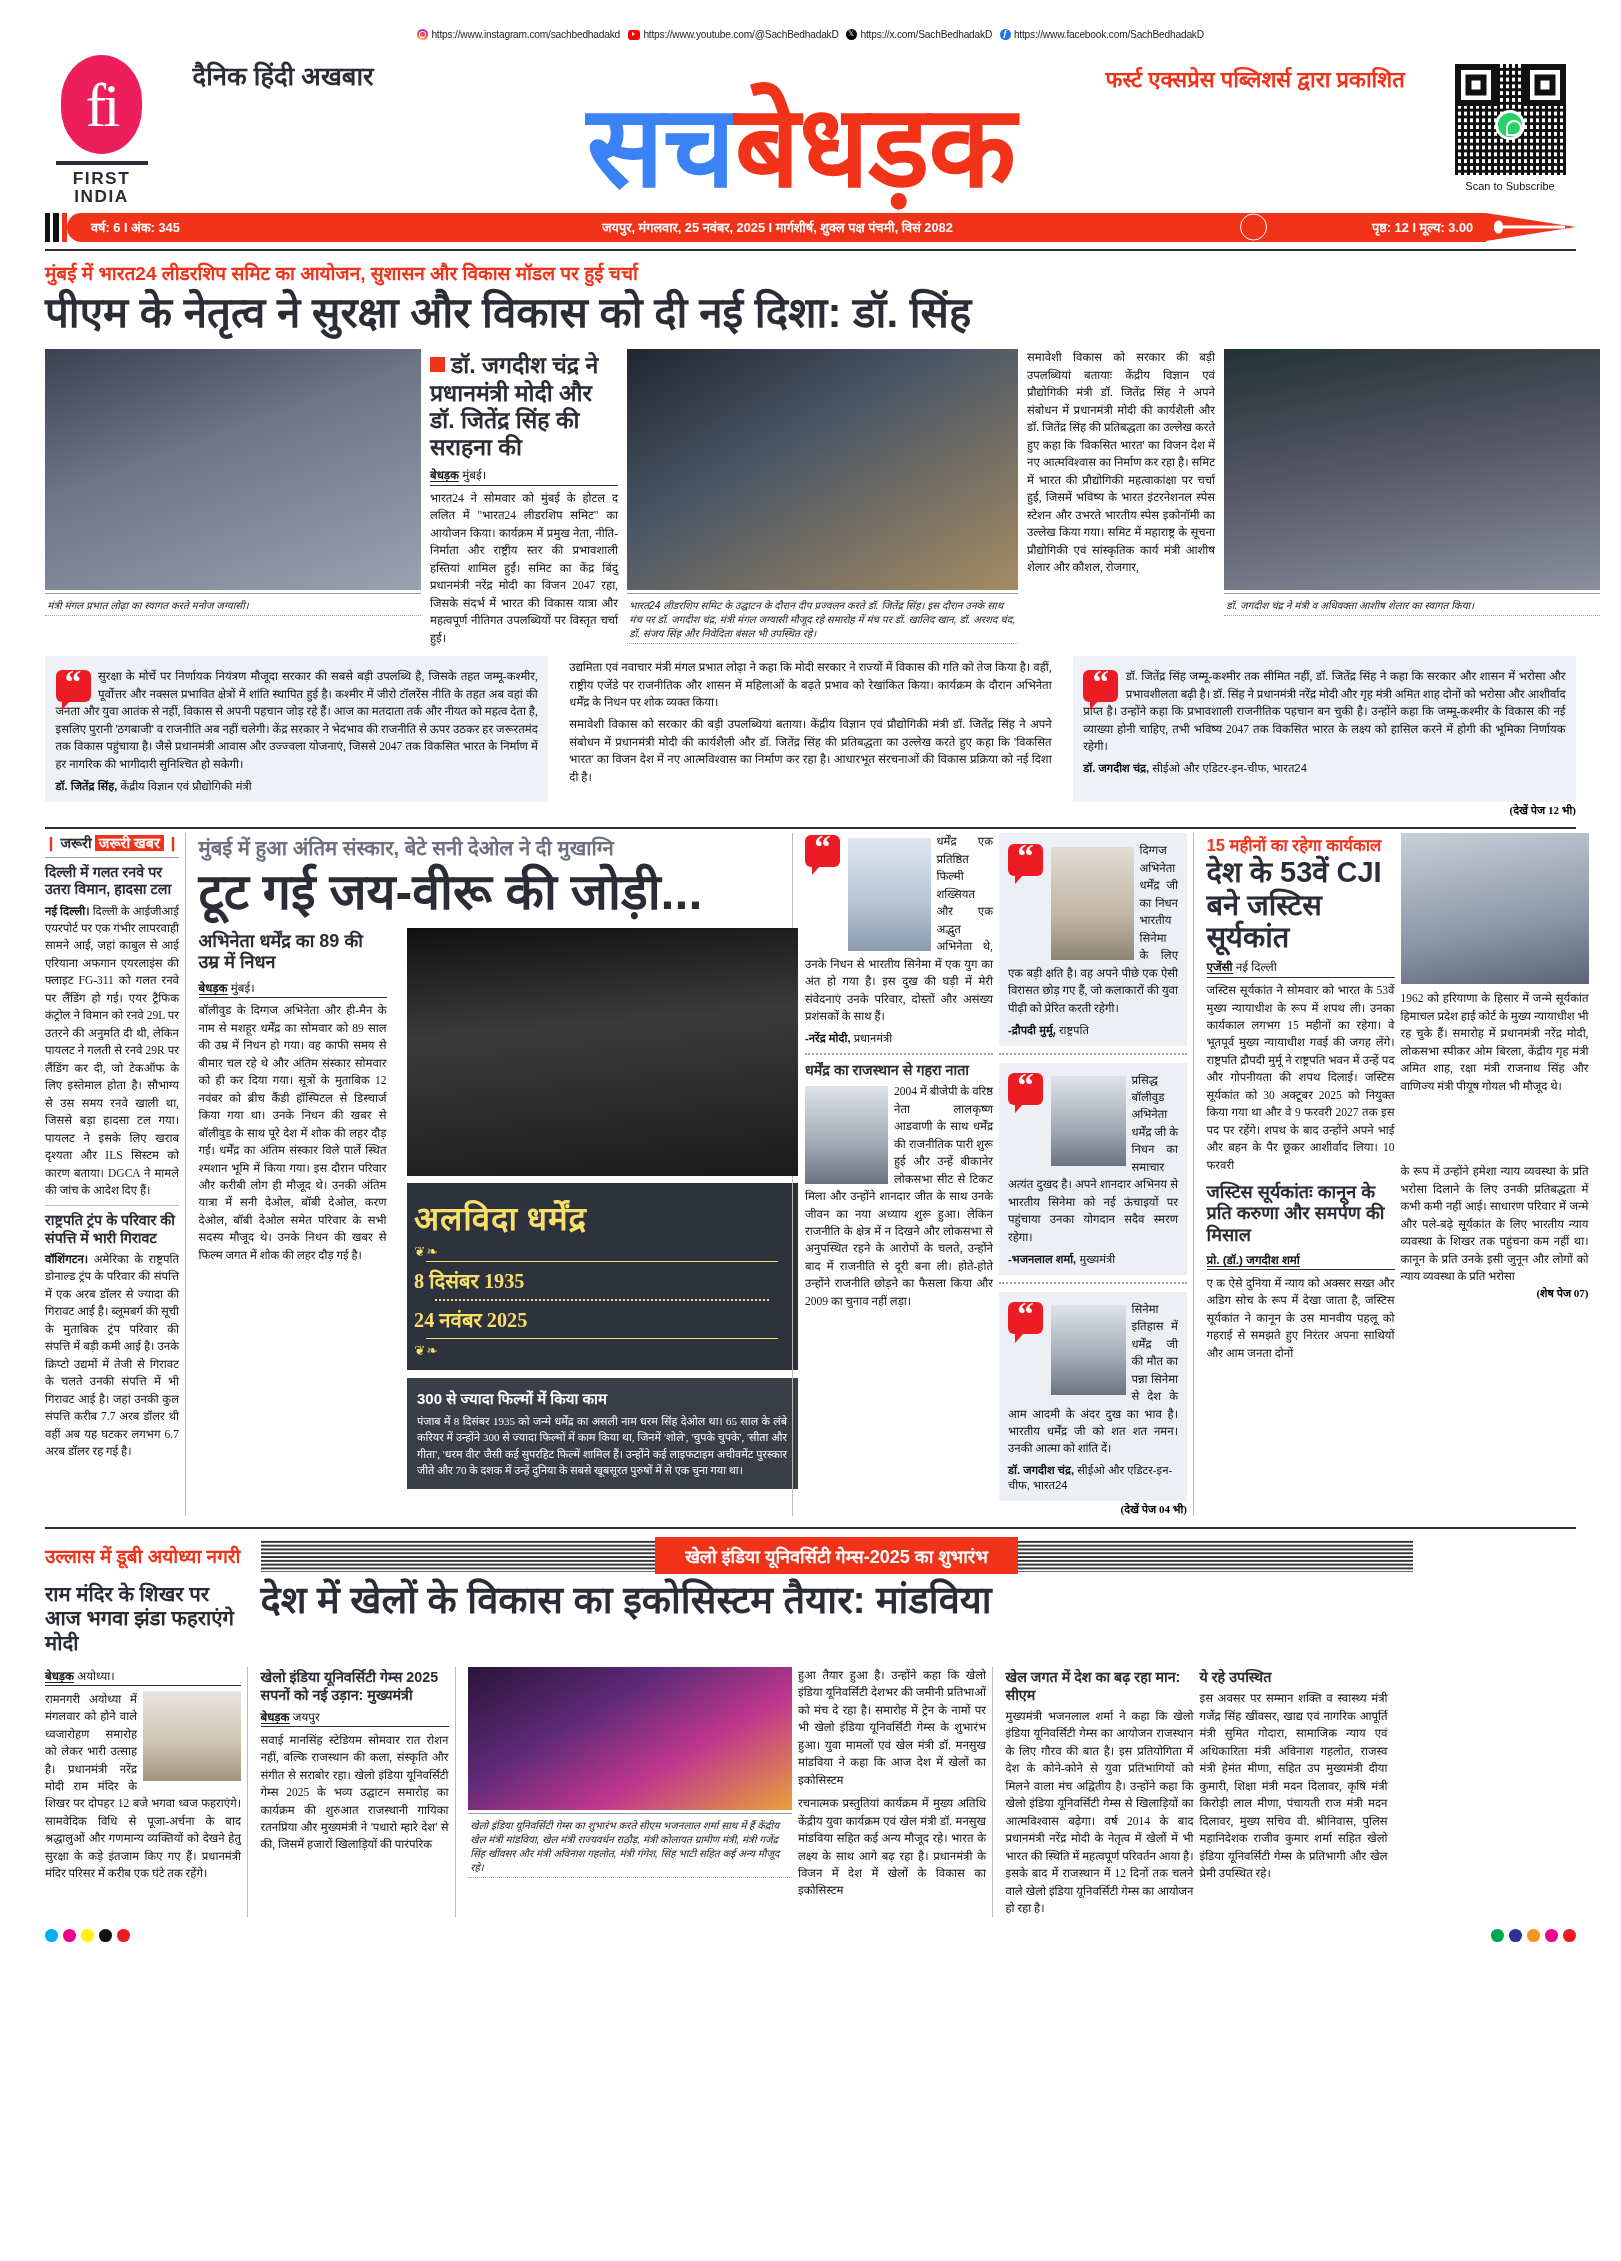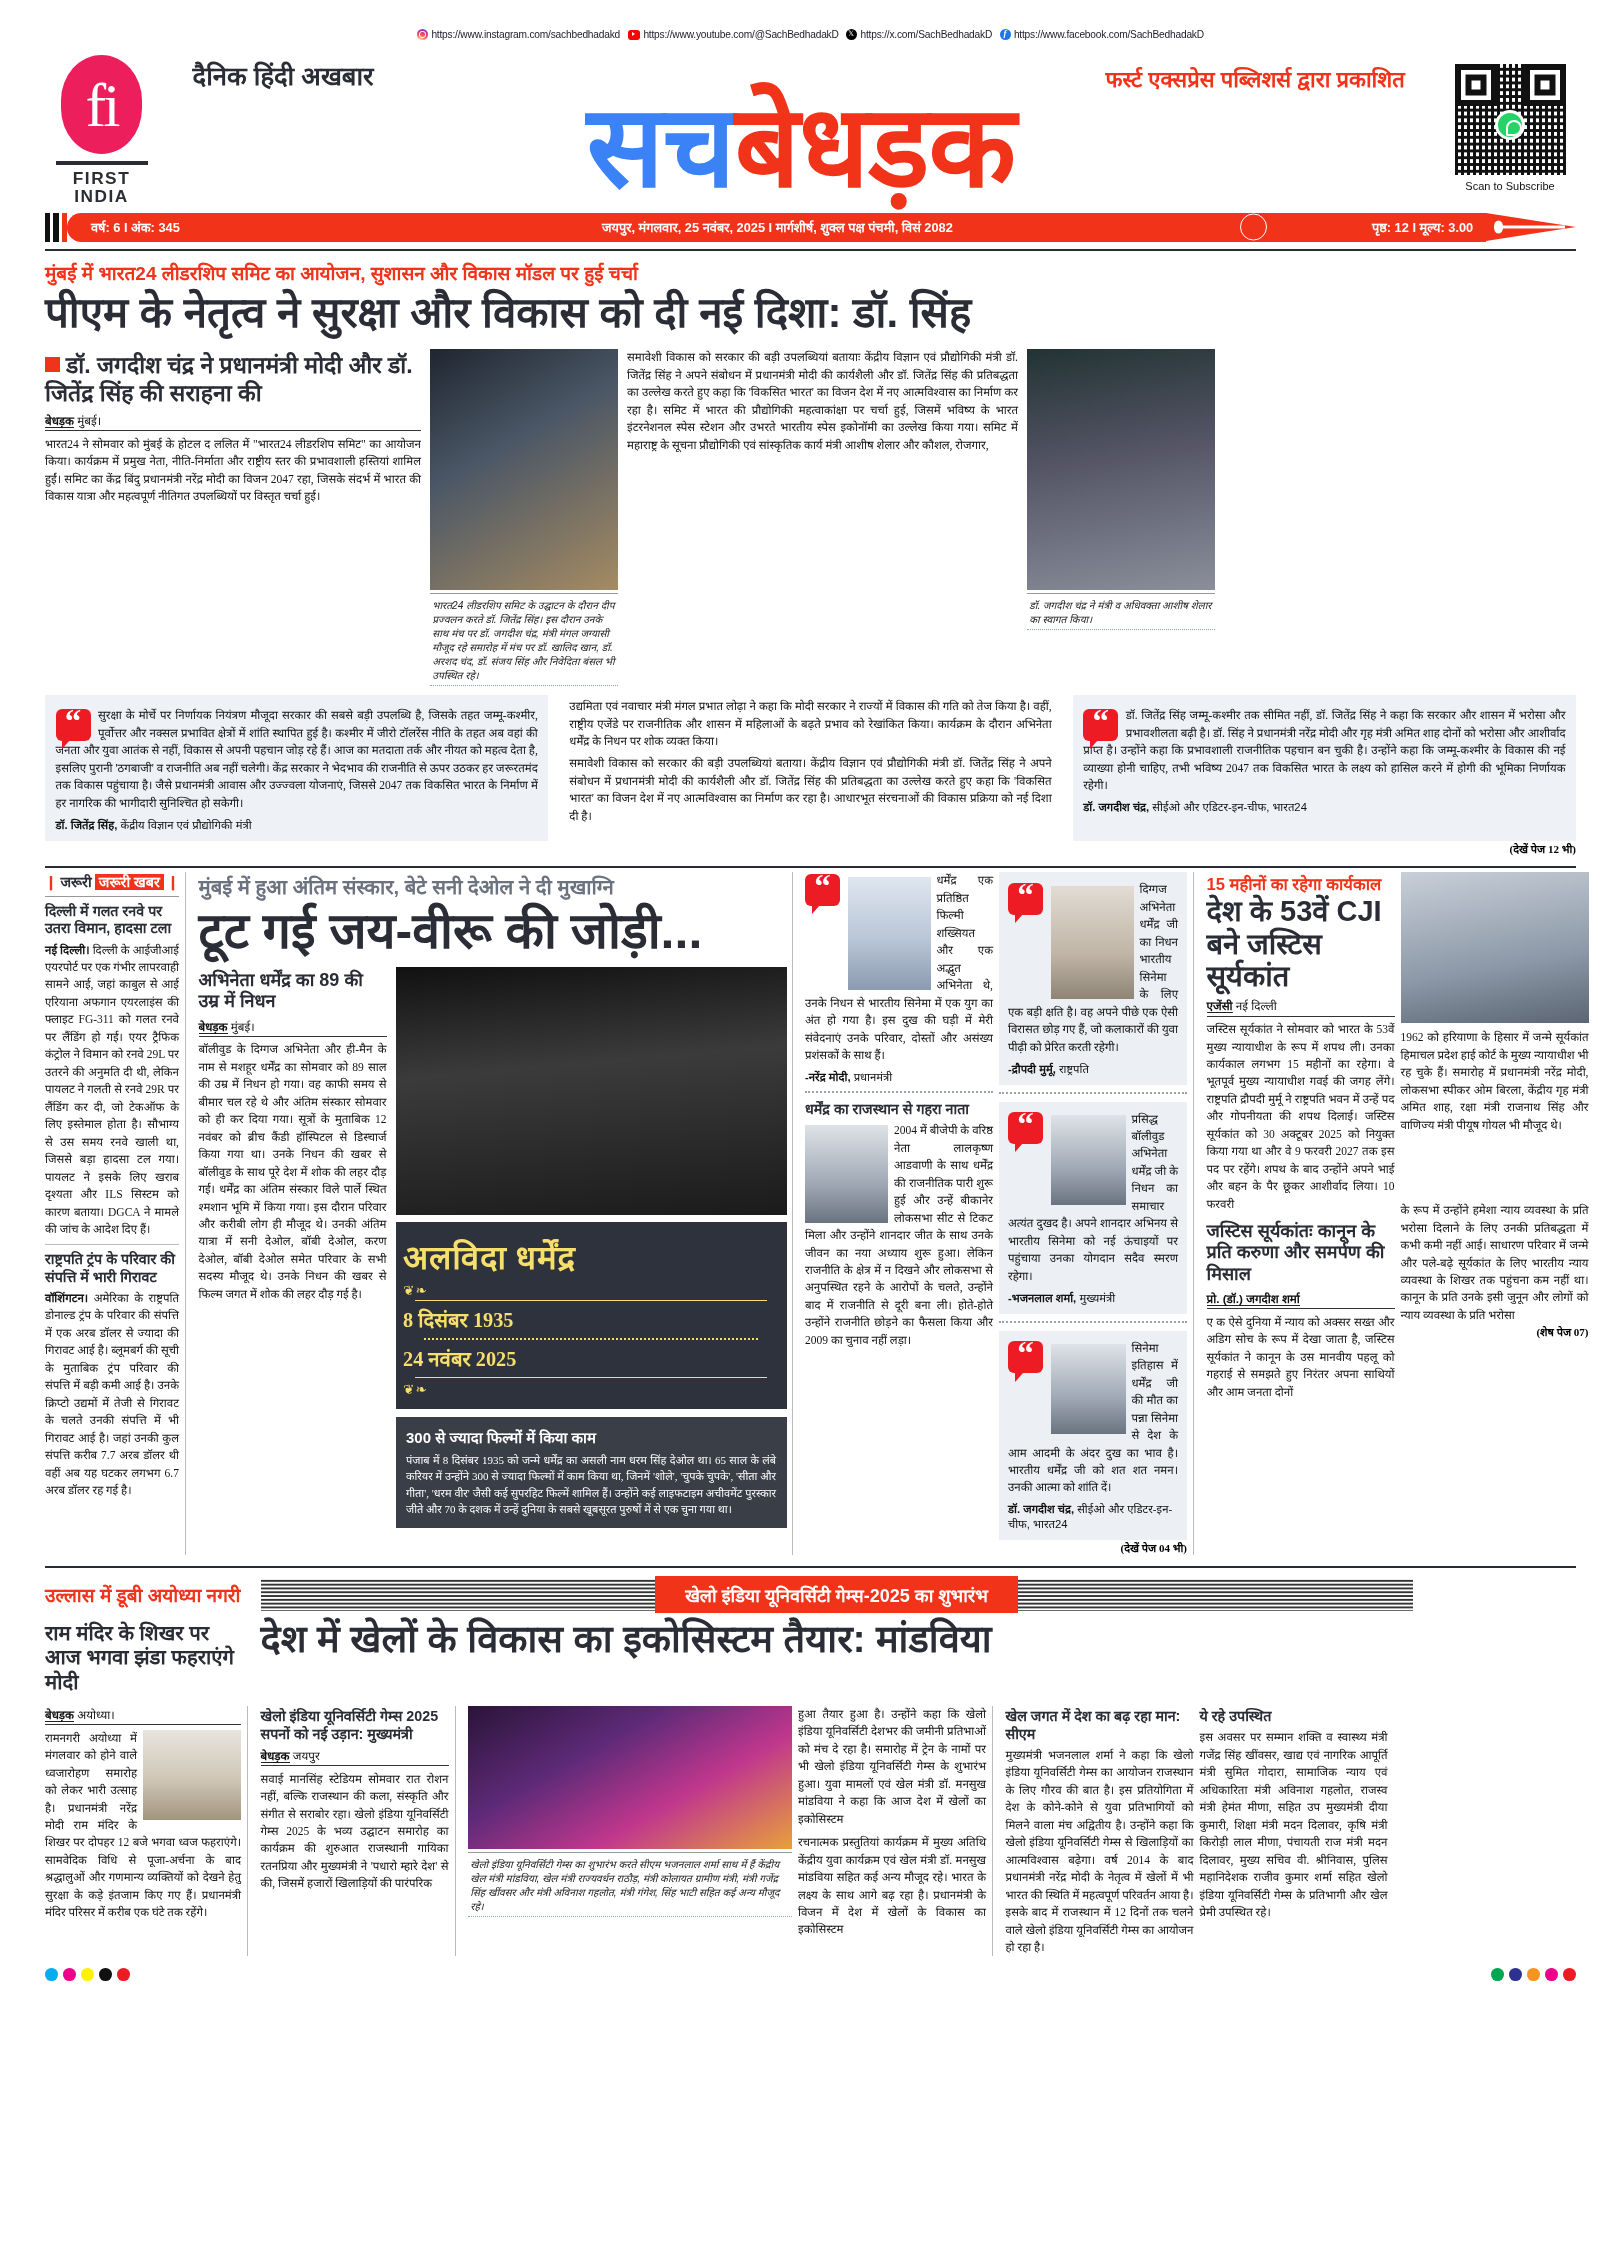--- a/index.html
+++ b/index.html
@@ -237,20 +237,24 @@
   </div>
 
   <div class="rule"></div>
 
   <div class="content">
     <div class="kicker">मुंबई में भारत24 लीडरशिप समिट का आयोजन, सुशासन और विकास मॉडल पर हुई चर्चा</div>
     <div class="headline-main">पीएम के नेतृत्व ने सुरक्षा और विकास को दी नई दिशा: डॉ. सिंह</div>
 
     <div class="lead-grid">
 
+      <div>
+        <div class="photo p-stage" style="height:241px"></div>
+        <div class="caption">मंत्री मंगल प्रभात लोढ़ा का स्वागत करते मनोज जग्यासी।</div>
+      </div>
 
       <div>
         <div class="subhead-lg">
           <span style="display:inline-block;width:15px;height:15px;background:#F1331A;margin-right:6px;vertical-align:1.5px;"></span><span>डॉ. जगदीश चंद्र ने प्रधानमंत्री मोदी और डॉ. जितेंद्र सिंह की सराहना की</span>
         </div>
         <div class="byline">
           <b>बेधड़क</b>
           <span>मुंबई।</span>
         </div>
         <div class="body-text">भारत24 ने सोमवार को मुंबई के होटल द ललित में "भारत24 लीडरशिप समिट" का आयोजन किया। कार्यक्रम में प्रमुख नेता, नीति-निर्माता और राष्ट्रीय स्तर की प्रभावशाली हस्तियां शामिल हुईं। समिट का केंद्र बिंदु प्रधानमंत्री नरेंद्र मोदी का विजन 2047 रहा, जिसके संदर्भ में भारत की विकास यात्रा और महत्वपूर्ण नीतिगत उपलब्धियों पर विस्तृत चर्चा हुई।</div>
@@ -320,21 +324,21 @@
           <span>अमेरिका के राष्ट्रपति डोनाल्ड ट्रंप के परिवार की संपत्ति में एक अरब डॉलर से ज्यादा की गिरावट आई है। ब्लूमबर्ग की सूची के मुताबिक ट्रंप परिवार की संपत्ति में बड़ी कमी आई है। उनके क्रिप्टो उद्यमों में तेजी से गिरावट के चलते उनकी संपत्ति में भी गिरावट आई है। जहां उनकी कुल संपत्ति करीब 7.7 अरब डॉलर थी वहीं अब यह घटकर लगभग 6.7 अरब डॉलर रह गई है।</span>
         </div>
       </div>
 
       <div class="vdiv"></div>
 
       <div>
         <div class="kicker" style="color:#6b7280;font-size:20.3px;font-weight:800;padding-top:0">मुंबई में हुआ अंतिम संस्कार, बेटे सनी देओल ने दी मुखाग्नि</div>
         <div class="headline-main" style="font-size:50px">टूट गई जय-वीरू की जोड़ी...</div>
 
-        <div style="display:grid;grid-template-columns:188px 391px;gap:9px;">
+        <div style="display:grid;grid-template-columns:188px 391px;gap:20px;">
           <div>
             <div class="subhead-md">अभिनेता धर्मेंद्र का 89 की उम्र में निधन</div>
             <div class="byline">
               <b>बेधड़क</b>
               <span>मुंबई।</span>
             </div>
             <div class="body-text">बॉलीवुड के दिग्गज अभिनेता और ही-मैन के नाम से मशहूर धर्मेंद्र का सोमवार को 89 साल की उम्र में निधन हो गया। वह काफी समय से बीमार चल रहे थे और अंतिम संस्कार सोमवार को ही कर दिया गया। सूत्रों के मुताबिक 12 नवंबर को ब्रीच कैंडी हॉस्पिटल से डिस्चार्ज किया गया था। उनके निधन की खबर से बॉलीवुड के साथ पूरे देश में शोक की लहर दौड़ गई। धर्मेंद्र का अंतिम संस्कार विले पार्ले स्थित श्मशान भूमि में किया गया। इस दौरान परिवार और करीबी लोग ही मौजूद थे। उनकी अंतिम यात्रा में सनी देओल, बॉबी देओल, करण देओल, बॉबी देओल समेत परिवार के सभी सदस्य मौजूद थे। उनके निधन की खबर से फिल्म जगत में शोक की लहर दौड़ गई है।</div>
           </div>
           <div>
             <div class="photo p-dharm" style="height:248px"></div>

